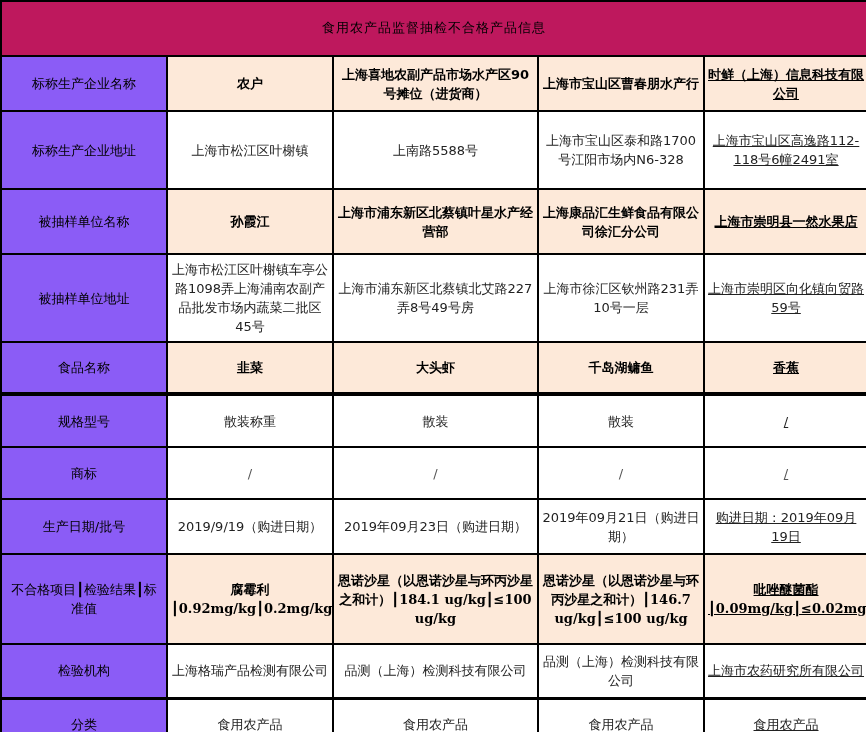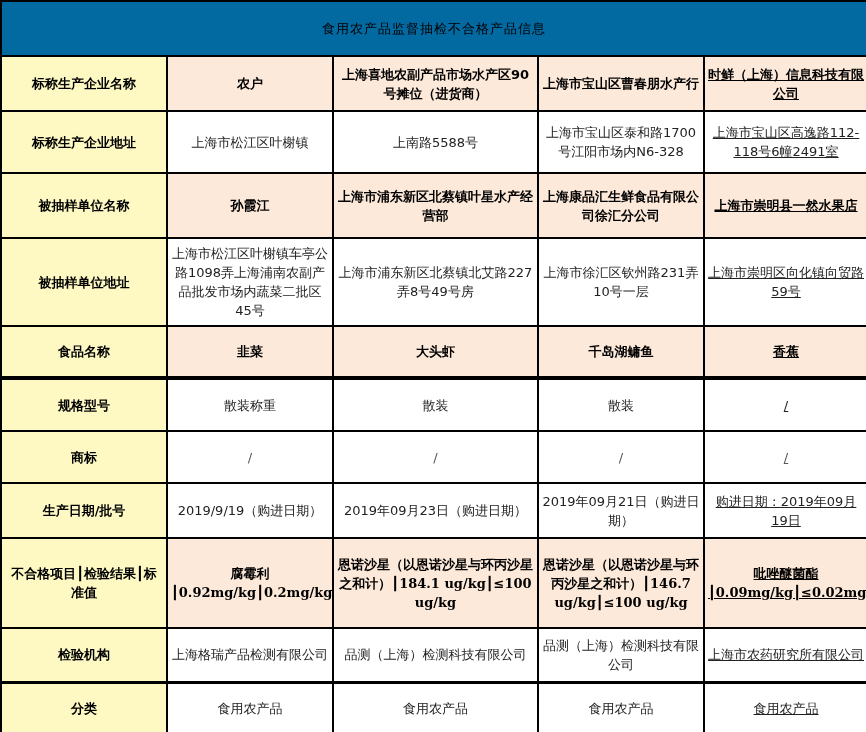--- a/index.html
+++ b/index.html
@@ -15,30 +15,31 @@
     table.sheet td {
       border: 2px solid #000000;
       text-align: center;
       vertical-align: middle;
       padding: 0 3px;
       overflow: hidden;
       line-height: 19px;
       font-size: 13px;
     }
     td.title-cell {
-      background: #0369a1;
+      background: #be185d;
       font-size: 22px;
       height: 53px;
       letter-spacing: 1px;
       border-left: none;
       border-right: none;
+      font-family: Liberation Mono, monospace;
     }
     td.row-label {
-      background: #fef9c3;
-      font-weight: bold;
+      background: #8b5cf6;
+      font-weight: normal;
       font-size: 13.5px;
       border-left: none;
     }
     tr.tinted td.val { background: #fde9d9; }
     tr.plain td.val { background: #ffffff; }
     td.val.bold { font-weight: bold; }
     td.val.light { color: #222; }
     td.val:last-child { border-right: none; text-decoration: underline; }
     tr.thick-bottom td { border-bottom-width: 4px; }
     tr.last td { border-bottom-width: 3px; }
@@ -62,21 +63,21 @@
   </tr>
 
   <tr class="tinted" style="height:55px">
     <td class="row-label">标称生产企业名称</td>
     <td class="val bold">农户</td>
     <td class="val bold">上海喜地农副产品市场水产区90号摊位（进货商）</td>
     <td class="val bold">上海市宝山区曹春朋水产行</td>
     <td class="val bold">时鲜（上海）信息科技有限公司</td>
   </tr>
 
-  <tr class="plain" style="height:62px">
+  <tr class="plain" style="height:78px">
     <td class="row-label">标称生产企业地址</td>
     <td class="val light">上海市松江区叶榭镇</td>
     <td class="val light">上南路5588号</td>
     <td class="val light">上海市宝山区泰和路1700号江阳市场内N6-328</td>
     <td class="val light">上海市宝山区高逸路112-118号6幢2491室</td>
   </tr>
 
   <tr class="tinted" style="height:65px">
     <td class="row-label">被抽样单位名称</td>
     <td class="val bold">孙霞江</td>

